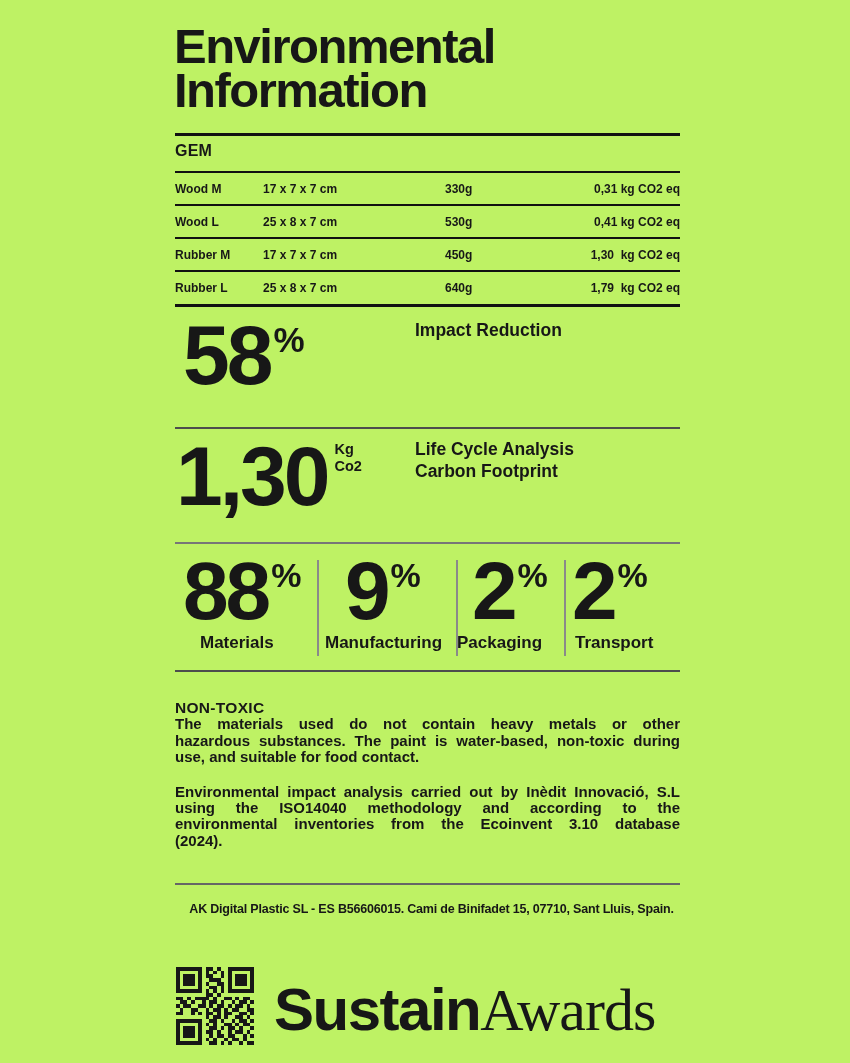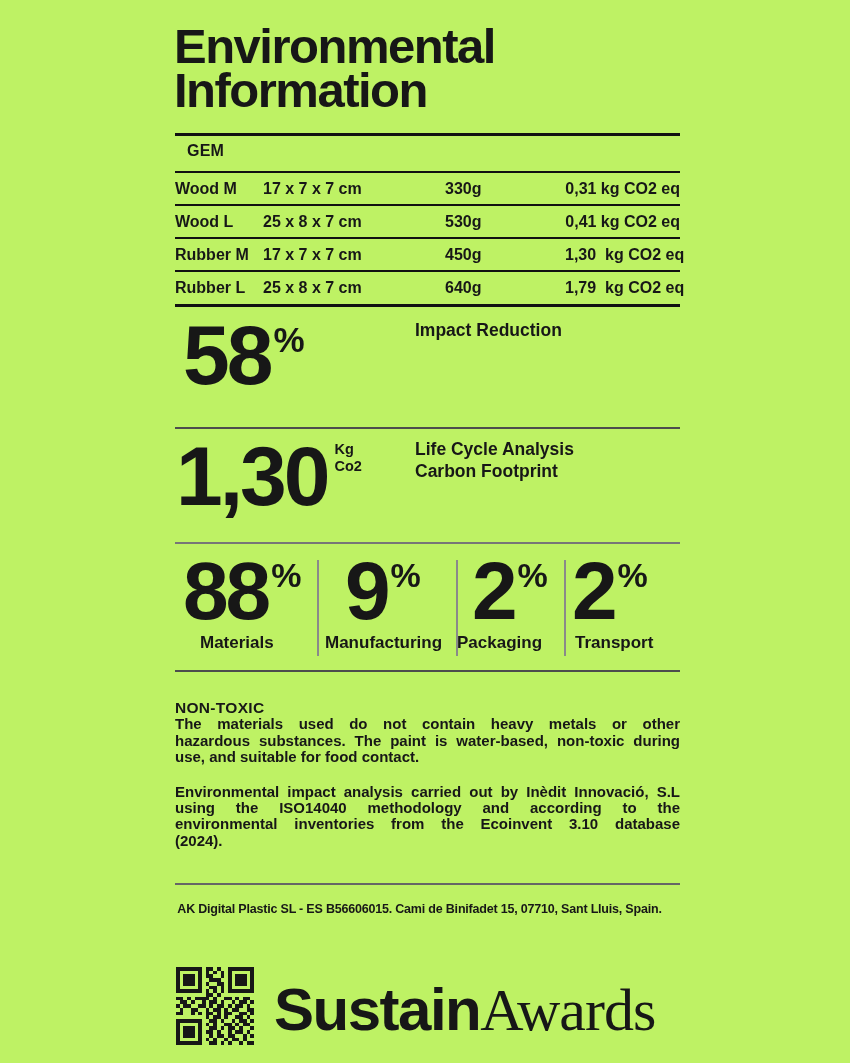--- a/index.html
+++ b/index.html
@@ -14,24 +14,24 @@
   
   .rule { position:absolute; left:175px; width:505px; background:#111111; }
   .rule-a { top:133px; height:3px; }
   .rule-c { top:304px; height:3px; }
   .rule-d { top:427px; height:2px; background:#4d4d4d; }
   .rule-e { top:542px; height:2px; background:#777777; }
   .rule-f { top:670px; height:2px; background:#4d4d4d; }
   .rule-g { top:883px; height:2px; background:#666666; }
 
   
-  .gem { position:absolute; left:175px; top:142px; font-size:16px; font-weight:bold; letter-spacing:0.2px;margin-left:12px; }
+  .gem { position:absolute; left:175px; top:142px; font-size:16px; font-weight:bold; letter-spacing:0.2px; }
   .spec-table { position:absolute; left:175px; top:171px; width:505px; }
   .spec-row { display:grid; grid-template-columns:88px 182px 120px auto; align-items:center;
-              height:33px; border-top:2px solid #111111; font-size:16px; font-weight:bold; }
+              height:33px; border-top:2px solid #111111; font-size:12px; font-weight:bold; }
   .spec-row .co2 { text-align:right; white-space:pre; }
 
   
   .big { display:flex; align-items:flex-start; }
   .big .n { font-size:84px; line-height:66px; letter-spacing:-3px; font-weight:bold; }
   .big .pct { font-size:35px; line-height:32px; margin-top:2px; margin-left:3px; font-weight:bold; }
 
   .impact-block { position:absolute; left:183px; top:322px; }
   .impact-label { position:absolute; left:415px; top:320px; font-size:17.5px; font-weight:bold; }
 
@@ -56,21 +56,21 @@
 
   
   .notes { position:absolute; left:175px; top:700px; width:505px; font-size:15px; font-weight:bold; line-height:16.4px; }
   .notes-heading { font-size:15.5px; letter-spacing:0.3px; }
   .para { margin-top:0; }
   .para + .para { margin-top:18px; }
   .jline { text-align:justify; text-align-last:justify; }
   .jlast { text-align:left; }
 
   
-  .footer-company { position:absolute; left:164px; top:902px; width:511px; text-align:center;
+  .footer-company { position:absolute; left:176px; top:902px; width:511px; text-align:center;
                     font-size:12.5px; font-weight:bold; letter-spacing:-0.2px; }
   .footer-email { position:absolute; left:175px; top:931px; width:505px; text-align:center;
                   font-size:12.5px; font-weight:bold; }
 
   .qr { position:absolute; left:176px; top:967px; width:78px; height:78px;
         display:grid; grid-template-columns:repeat(21,1fr); grid-template-rows:repeat(21,1fr); }
   .qr .m { background:#171717; }
 
   .logo { position:absolute; left:274px; top:980px; font-size:60px; line-height:60px; letter-spacing:-1.5px; white-space:nowrap; }
   .logo .sans { font-weight:bold; font-family:"Liberation Sans", sans-serif; }

